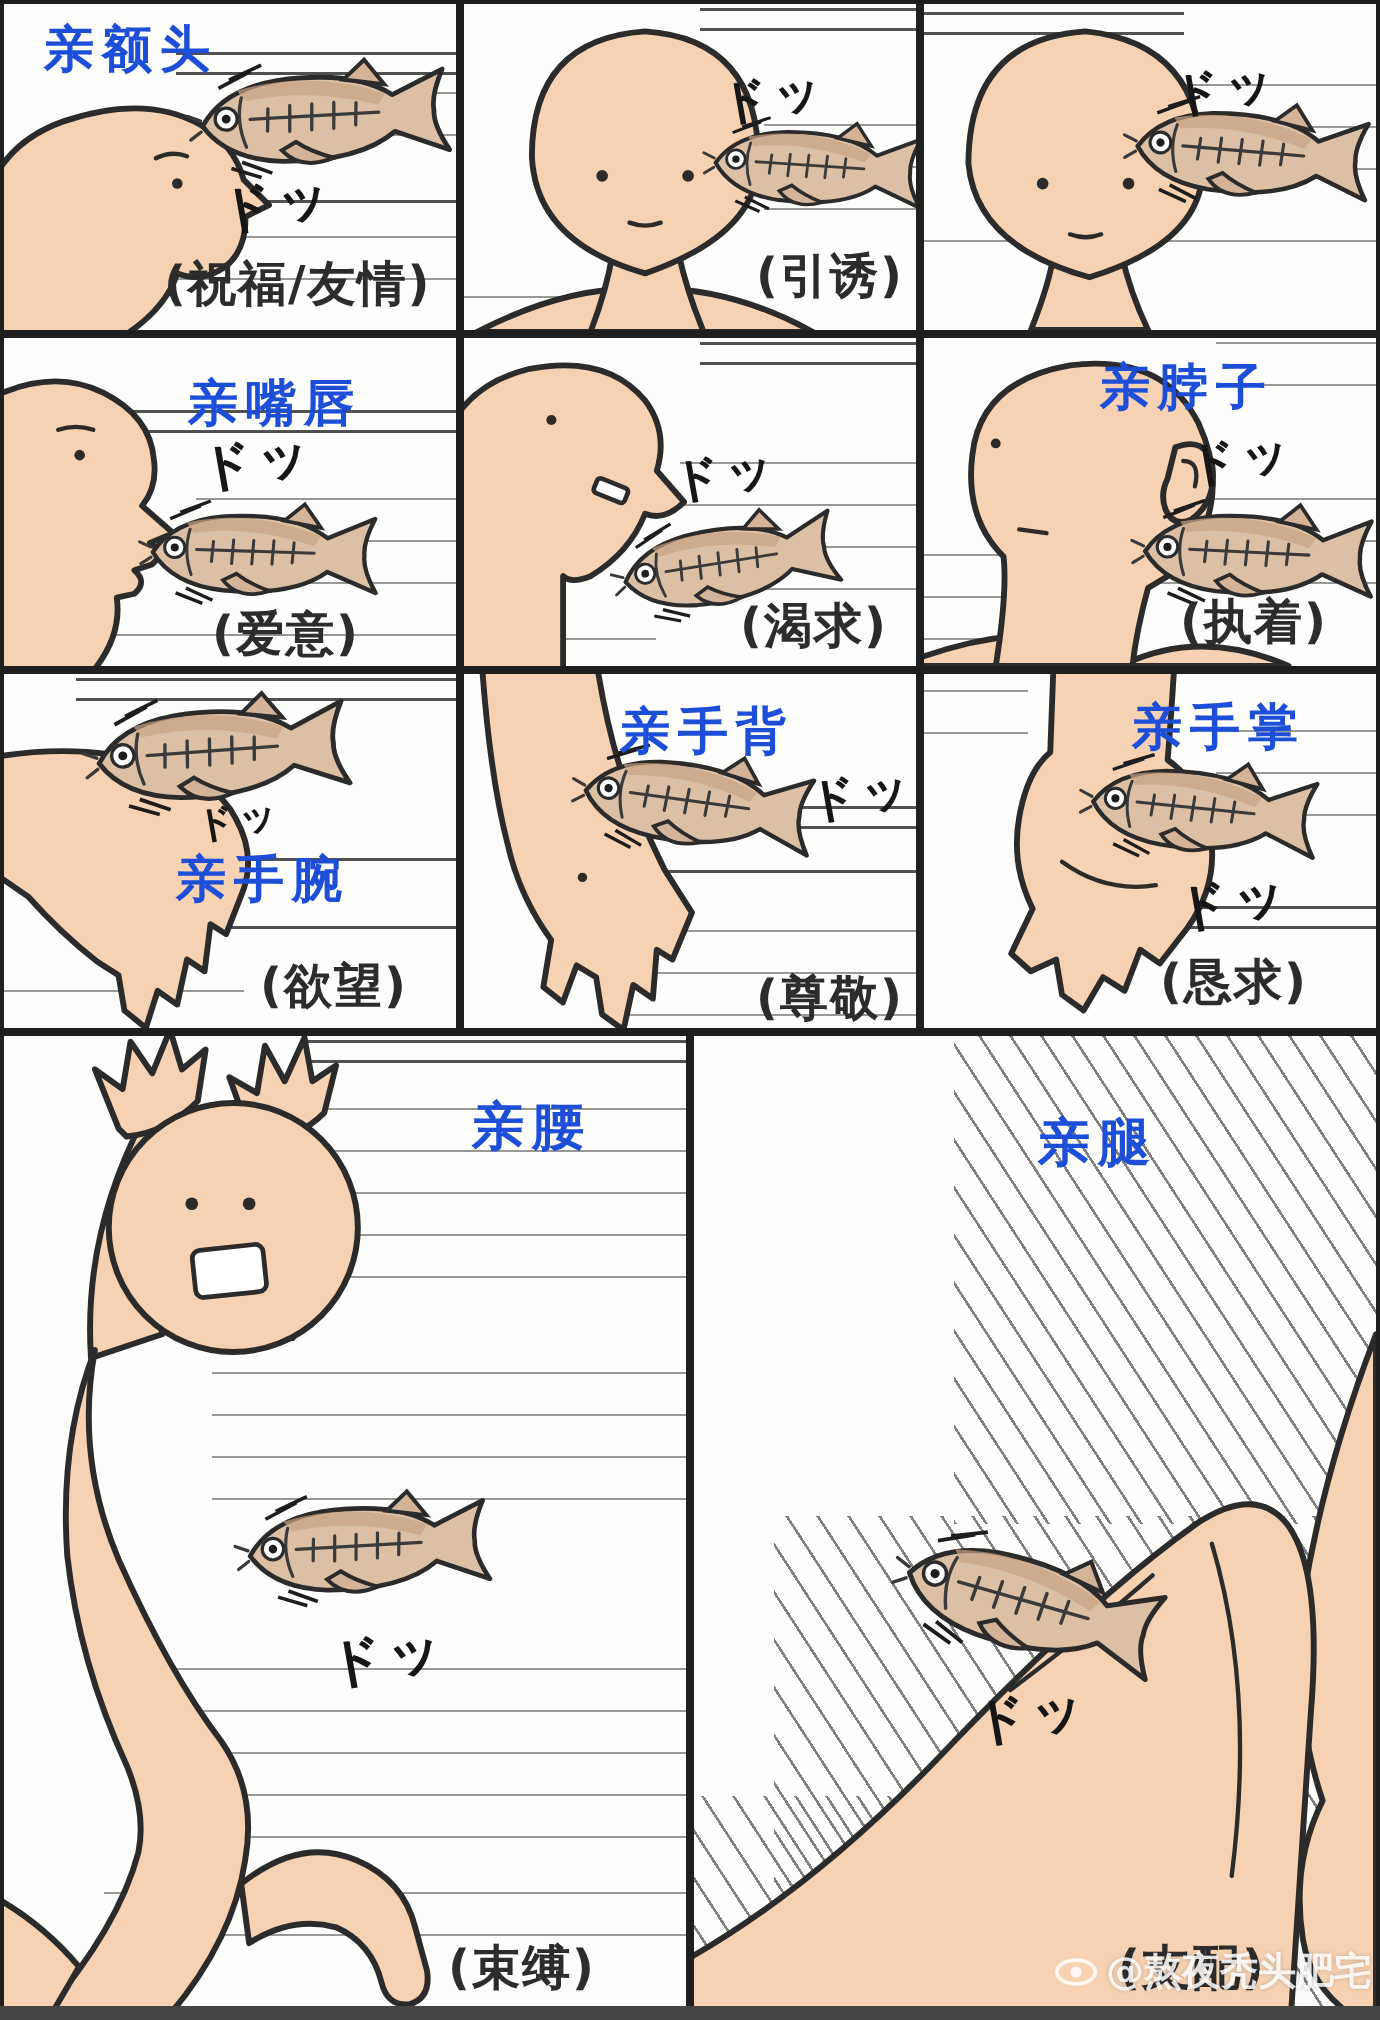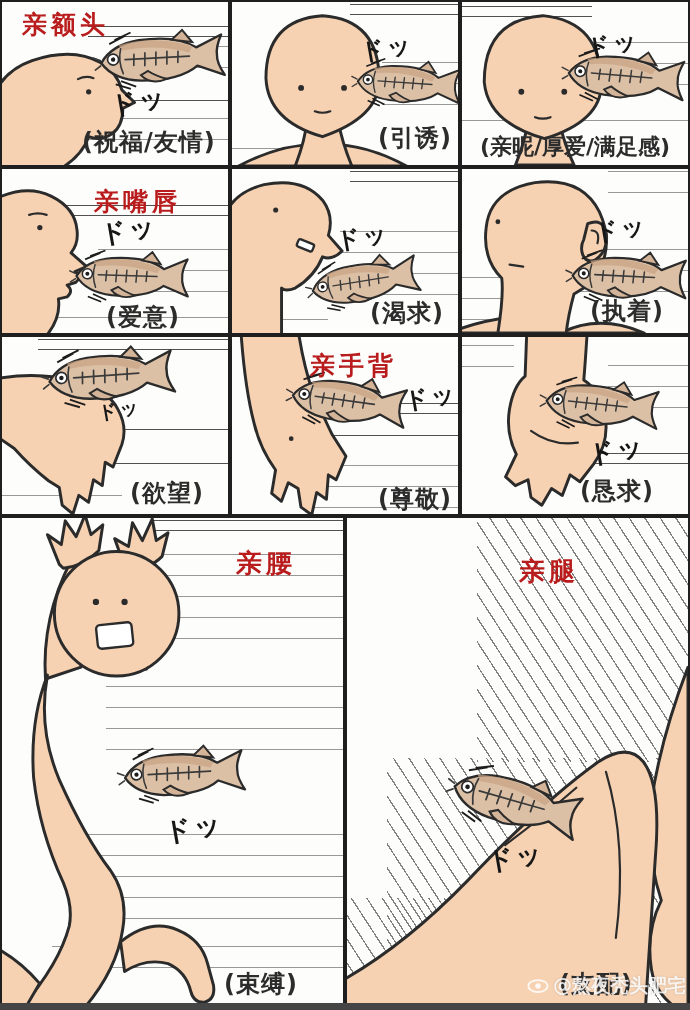--- a/index.html
+++ b/index.html
@@ -12,21 +12,21 @@
   .dot{fill:#2b2b2b;}
   .mouthrect{fill:#ffffff;stroke:#2b2b2b;stroke-width:2.4;}
   .fish{position:absolute;overflow:visible;}
   .fbody{fill:#dcc0a6;stroke:#2b2b2b;stroke-width:2.6;stroke-linejoin:round;}
   .fshade{fill:#c7a283;opacity:.7;}
   .ffin{fill:#d3b498;stroke:#2b2b2b;stroke-width:2.2;}
   .fln{fill:none;stroke:#3a3a3a;stroke-width:1.8;stroke-linecap:round;}
   .feye{fill:#fff;stroke:#2b2b2b;stroke-width:1.8;}
   .fpupil{fill:#1d1d1d;}
   .fscr{fill:none;stroke:#1d1d1d;stroke-width:2;}
-  .ptitle{position:absolute;font-size:25px;font-weight:600;color:#b91c1c;letter-spacing:4px;white-space:nowrap;}
+  .ptitle{position:absolute;font-size:25px;font-weight:600;color:#1d4ed8;letter-spacing:4px;white-space:nowrap;}
   .big .ptitle{font-size:26px;}
   .plabel{position:absolute;font-size:24px;font-weight:600;color:#2c2c2c;letter-spacing:1px;white-space:nowrap;}
   .plabel.long{font-size:22px;letter-spacing:0;width:100%;text-align:center;left:0;}
   .sfx{position:absolute;font-weight:900;color:#161616;transform:rotate(-10deg);letter-spacing:2px;white-space:nowrap;}
   .hlines{position:absolute;background-image:repeating-linear-gradient(to bottom,rgba(50,50,50,.85) 0 1.3px,transparent 1.3px 10px);}
   .hlines.sparse{background-image:repeating-linear-gradient(to bottom,rgba(70,70,70,.55) 0 1.1px,transparent 1.1px 21px);}
   .dlines{position:absolute;background-image:repeating-linear-gradient(57deg,rgba(45,45,45,.6) 0 1.3px,transparent 1.3px 13px);}
   .bottom-strip{position:absolute;left:0;right:0;bottom:0;height:7px;background:#454545;z-index:50;}
   .watermark{position:absolute;display:flex;align-items:center;gap:4px;color:rgba(255,255,255,.85);
              font-size:19px;font-weight:bold;z-index:40;text-shadow:0 0 2px rgba(0,0,0,.2);white-space:nowrap;}
@@ -100,21 +100,20 @@
       <path class="skin" d="M54 167 Q64 142 66 126 L100 126 Q104 146 114 167 Z"></path>
       <path class="skin" d="M22 82 Q22 18 82 14 Q142 20 142 84 Q142 122 84 140 Q26 124 22 82 Z"></path>
       <circle class="dot" cx="60" cy="92" r="3"></circle>
         <circle class="dot" cx="104" cy="92" r="3"></circle>
       <path class="ln" d="M74 118 Q82 121 90 118"></path>
     </svg>
     <svg class="fish" style="left:98px;top:46px;width:130px;height:58px;transform:rotate(4deg)" viewBox="0 0 150 64">
         <use href="#fish"></use>
       </svg>
     <div class="sfx" style="left:124px;top:26px;font-size:24px">ドッ</div>
-    <div class="plabel long" style="top:130px">(亲昵/厚爱/满足感)</div>
   </section>
 
   <section class="panel" style="left:0;top:167px;width:230px;height:168px">
     <div class="hlines" style="left:56px;top:36px;width:174px;height:14px"></div>
     <div class="hlines sparse" style="left:96px;top:80px;width:134px;height:46px"></div>
     <div class="hlines sparse" style="left:40px;top:148px;width:190px;height:12px"></div>
     <svg class="art" viewBox="0 0 230 168">
       <path class="skin" d="M-14 178 L-14 34 Q22 14 50 28 Q74 40 76 62 Q78 76 70 86 L86 100 L74 105 Q82 110 75 116 L66 119 Q73 125 66 131 L57 133 Q60 154 42 174 Z"></path>
       <circle class="dot" cx="38" cy="60" r="2.7"></circle>
       <path class="ln" d="M27 47 Q36 44 45 47"></path>
@@ -152,35 +151,37 @@
       <path class="skin" d="M100 168 Q140 148 186 168 Z"></path>
       <path class="skin" d="M36 168 Q42 130 40 112 Q20 92 24 60 Q28 22 74 14 Q122 8 140 44 Q152 70 144 94 Q138 112 124 122 L114 128 Q108 150 106 168 Z"></path>
       <path class="skin" d="M128 56 Q144 50 147 66 Q149 84 136 93 Q127 97 123 88 Q120 80 124 72 Z"></path>
       <path class="ln" d="M132 63 Q141 63 138 76"></path>
       <circle class="dot" cx="36" cy="54" r="2.5"></circle>
       <path class="ln" d="M48 98 L62 100"></path>
     </svg>
     <svg class="fish" style="left:102px;top:80px;width:128px;height:57px;transform:rotate(2deg)" viewBox="0 0 150 64">
         <use href="#fish"></use>
       </svg>
+    <div class="ptitle" style="left:88px;top:8px">亲脖子</div>
     <div class="sfx" style="left:132px;top:44px;font-size:24px">ドッ</div>
     <div class="plabel" style="left:128px;top:126px">(执着)</div>
   </section>
 
   <section class="panel" style="left:0;top:335px;width:230px;height:181px">
     <div class="hlines" style="left:36px;top:2px;width:194px;height:12px"></div>
     <div class="hlines" style="left:0;top:92px;width:230px;height:9px"></div>
     <div class="hlines" style="left:40px;top:126px;width:190px;height:8px"></div>
     <div class="hlines sparse" style="left:0;top:158px;width:120px;height:16px"></div>
     <svg class="art" viewBox="0 0 230 181">
       <path class="skin" d="M-14 96 L-14 44 Q36 34 76 46 Q108 54 118 74 Q128 92 122 110 L113 133 L105 128 L102 152 L93 146 L88 169 L78 162 L72 181 L61 172 L58 154 L47 147 Q28 132 12 114 Z"></path>
     </svg>
     <svg class="fish" style="left:38px;top:8px;width:140px;height:63px;transform:rotate(-5deg)" viewBox="0 0 150 64">
         <use href="#fish"></use>
       </svg>
+    <div class="ptitle" style="left:86px;top:86px">亲手腕</div>
     <div class="sfx" style="left:96px;top:60px;font-size:19px">ドッ</div>
     <div class="plabel" style="left:128px;top:140px">(欲望)</div>
   </section>
 
   <section class="panel" style="left:230px;top:335px;width:230px;height:181px">
     <div class="hlines" style="left:146px;top:66px;width:84px;height:12px"></div>
     <div class="hlines" style="left:50px;top:98px;width:180px;height:8px"></div>
     <div class="hlines sparse" style="left:70px;top:128px;width:160px;height:44px"></div>
     <svg class="art" viewBox="0 0 230 181">
       <path class="skin" d="M8 -14 L66 -14 Q72 28 82 56 Q94 84 102 100 L116 122 L106 146 L98 141 L96 166 L86 159 L81 182 L70 174 L67 155 L57 149 L50 168 L40 160 L44 136 Q28 114 22 88 Q12 50 8 -14 Z"></path>
@@ -198,20 +199,21 @@
     <div class="hlines sparse" style="left:0;top:8px;width:52px;height:22px"></div>
     <div class="hlines sparse" style="left:146px;top:28px;width:84px;height:60px"></div>
     <div class="hlines" style="left:90px;top:116px;width:140px;height:12px"></div>
     <svg class="art" viewBox="0 0 230 181">
       <path class="skin" d="M66 -14 L128 -14 Q126 20 124 44 Q142 56 146 82 Q150 108 134 130 L120 148 L110 141 L102 162 L91 155 L81 172 L70 164 L67 146 L54 152 L44 143 L55 120 Q44 98 48 74 Q52 50 64 40 Q65 14 66 -14 Z"></path>
       <path class="ln" d="M70 96 Q92 112 118 108"></path>
     </svg>
     <svg class="fish" style="left:76px;top:40px;width:126px;height:57px;transform:rotate(5deg)" viewBox="0 0 150 64">
         <use href="#fish"></use>
       </svg>
+    <div class="ptitle" style="left:104px;top:10px">亲手掌</div>
     <div class="sfx" style="left:126px;top:96px;font-size:26px">ドッ</div>
     <div class="plabel" style="left:118px;top:138px">(恳求)</div>
   </section>
 
   <section class="panel big" style="left:0;top:516px;width:345px;height:494px">
     <div class="hlines" style="left:150px;top:2px;width:195px;height:16px"></div>
     <div class="hlines sparse" style="left:150px;top:36px;width:195px;height:96px"></div>
     <div class="hlines sparse" style="left:104px;top:168px;width:241px;height:64px"></div>
     <div class="hlines sparse" style="left:80px;top:316px;width:265px;height:96px"></div>
     <div class="hlines sparse" style="left:50px;top:428px;width:295px;height:34px"></div>

